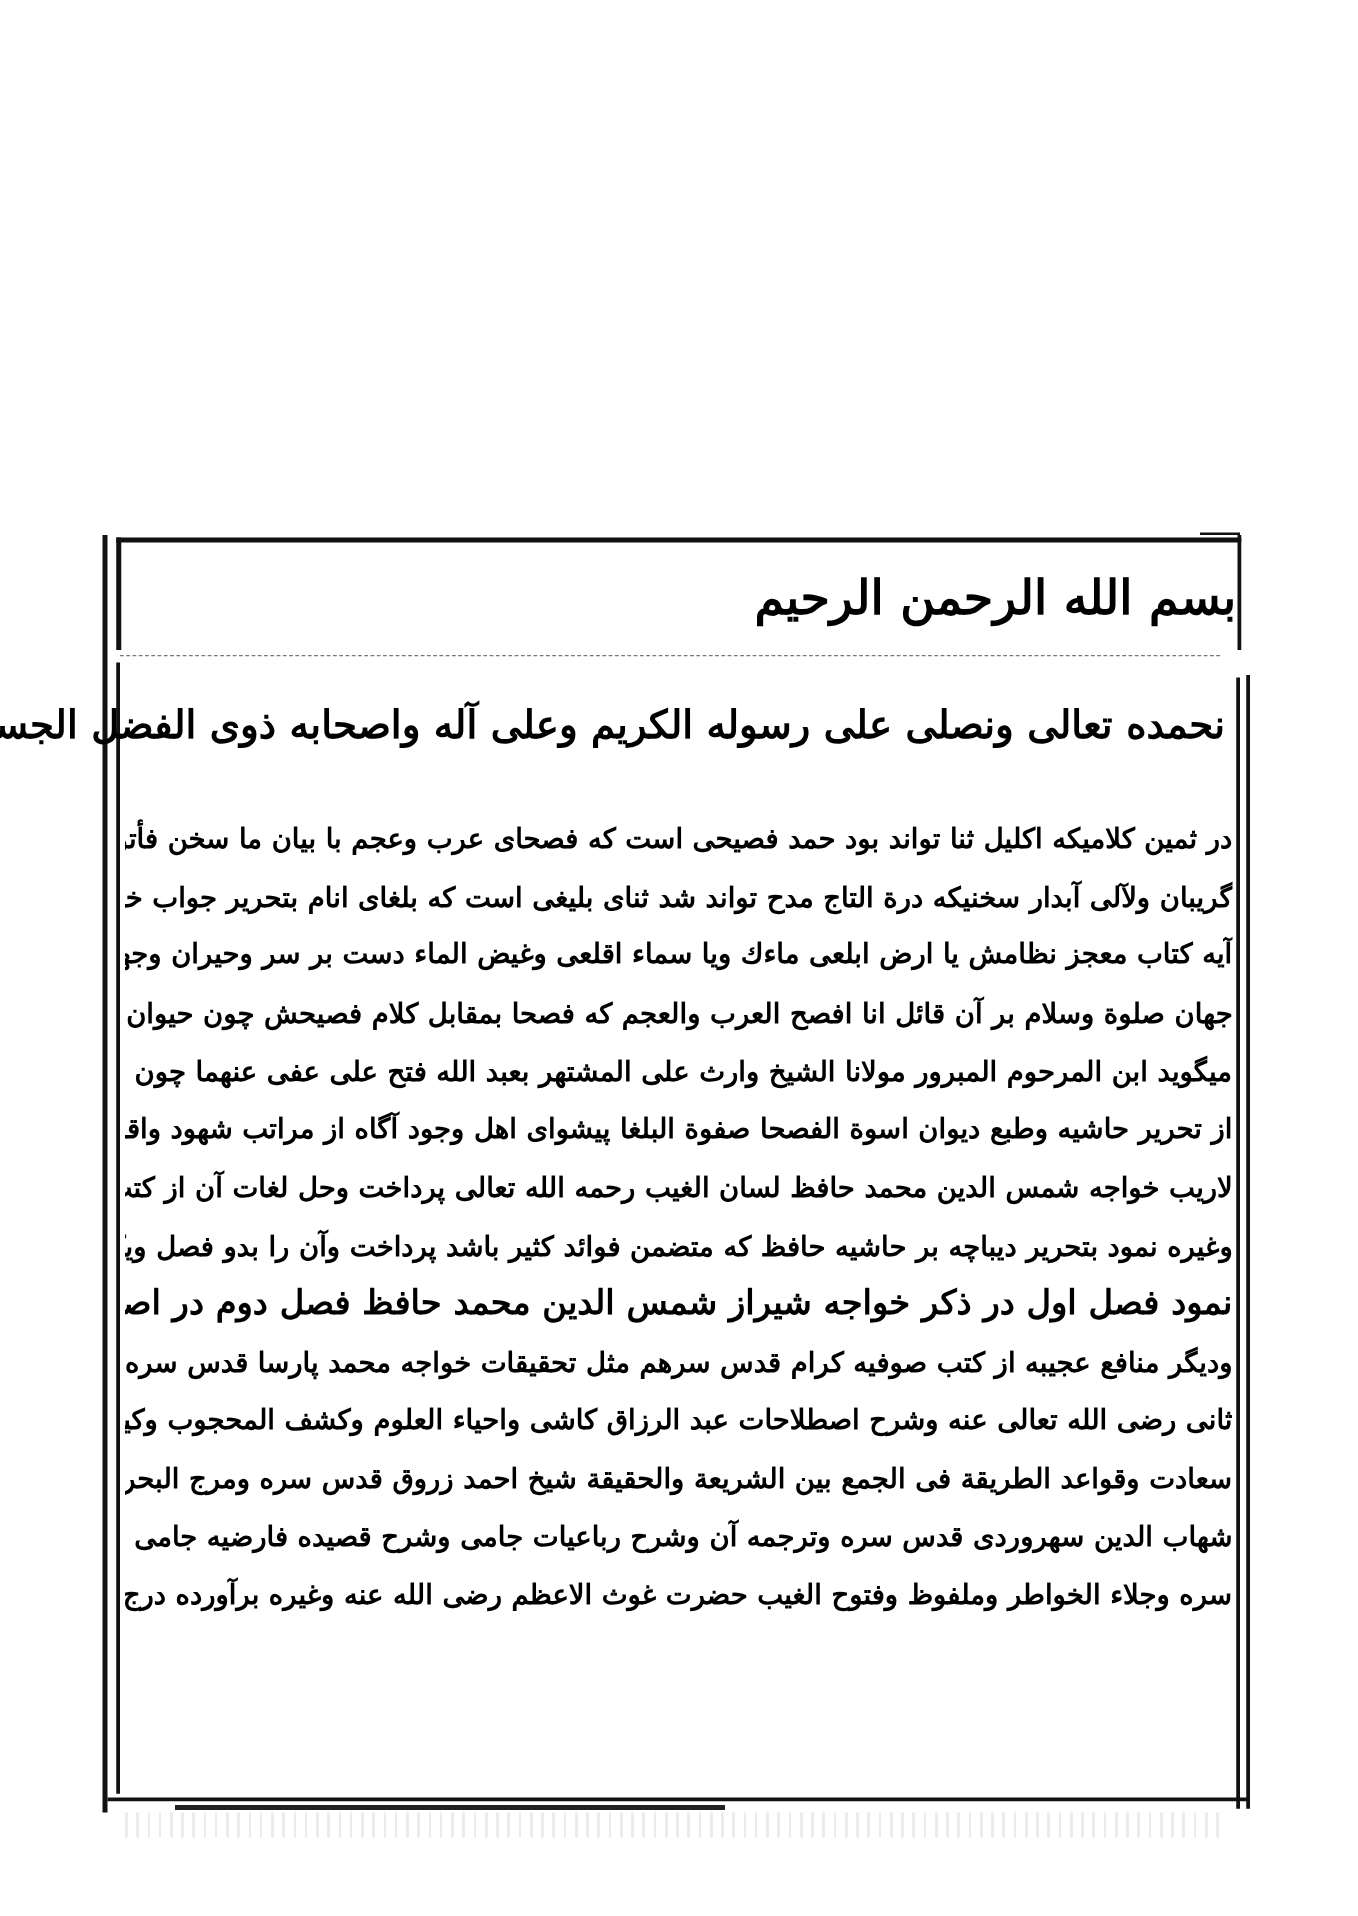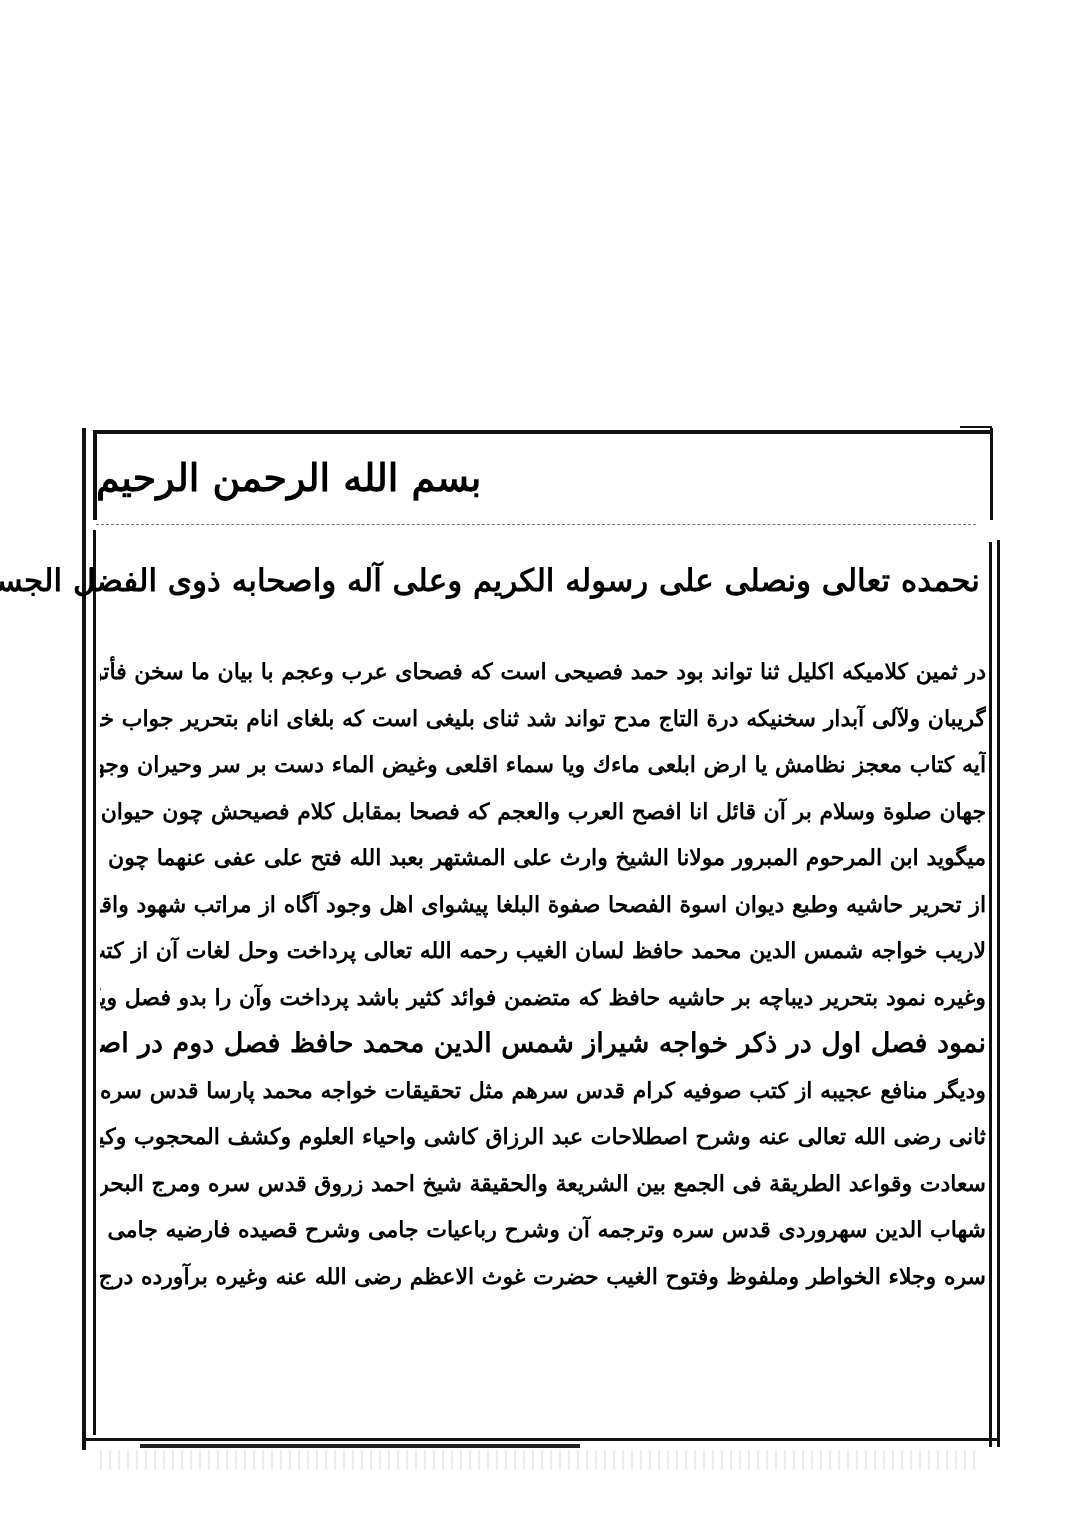--- a/index.html
+++ b/index.html
@@ -87,21 +87,21 @@
       position: absolute;
       left: 140px; top: 1444px;
       width: 440px; height: 4px;
       background: #222;
     }
 
     .basmala {
       position: absolute;
       left: 96px; top: 448px;
       width: 893px;
-      text-align: left;
+      text-align: right;
       direction: rtl;
       font-family: "DejaVu Serif", serif;
       font-size: 38px;
       font-weight: bold;
       line-height: 60px;
     }
     .doxology {
       position: absolute;
       left: 110px; top: 552px;
       width: 870px;

